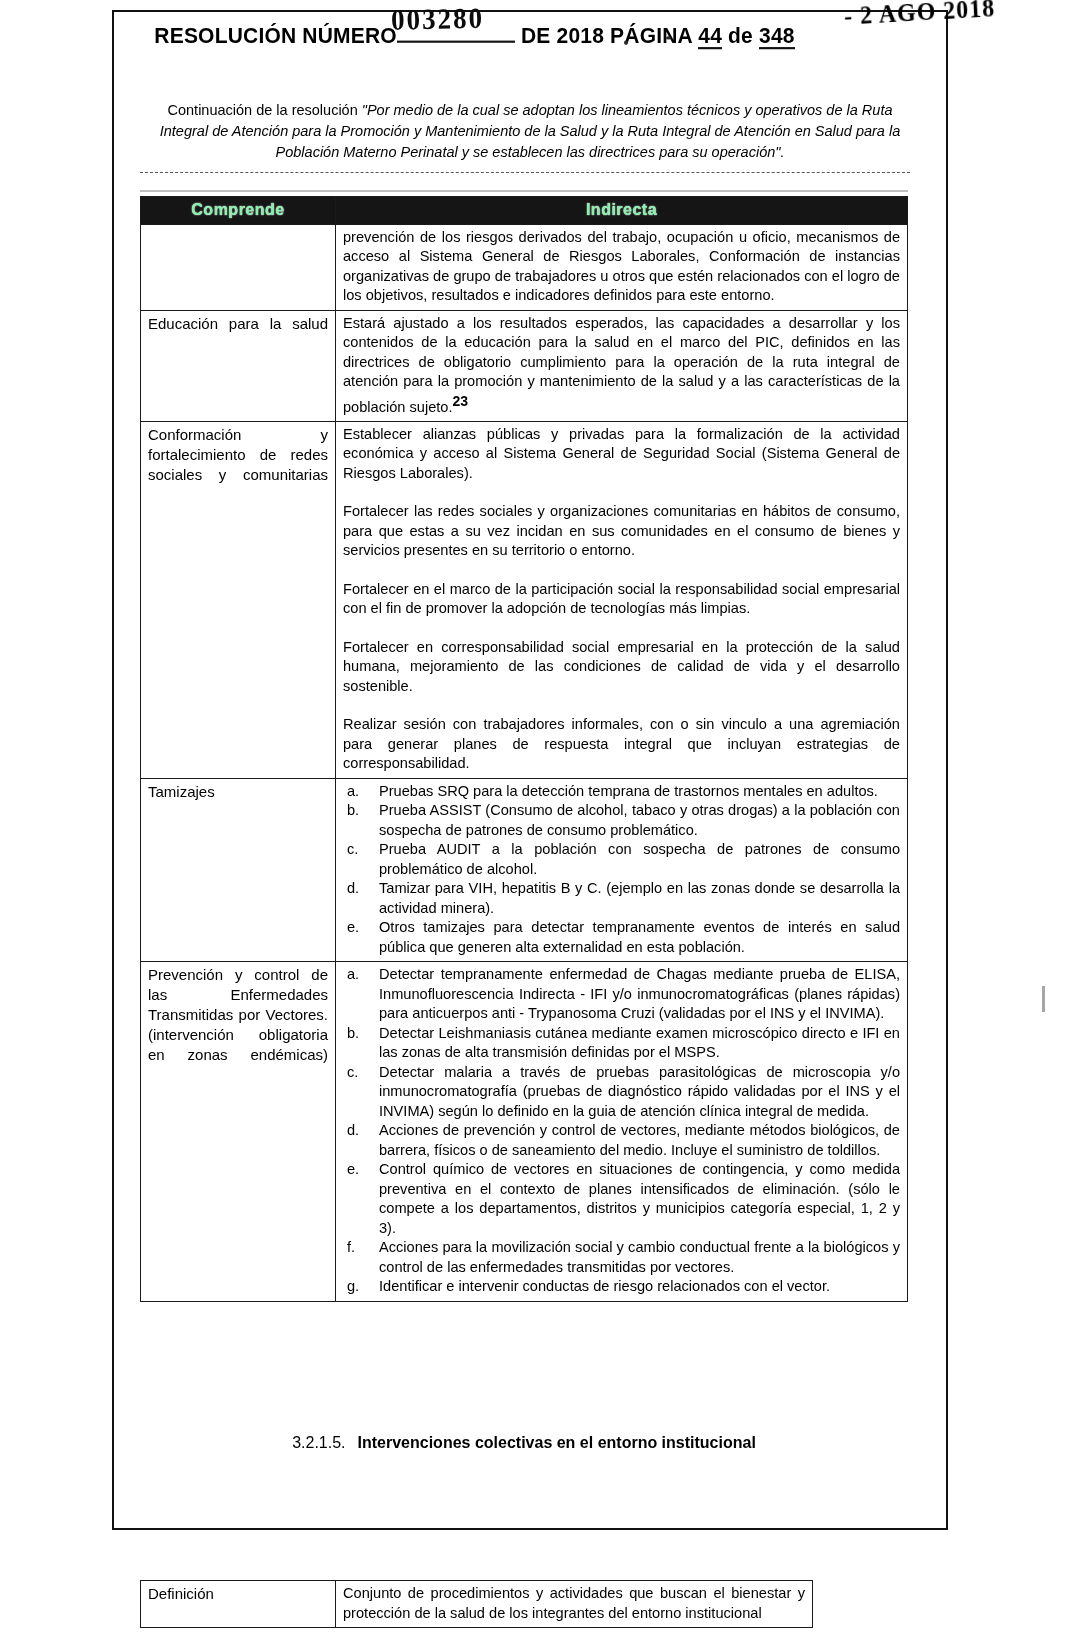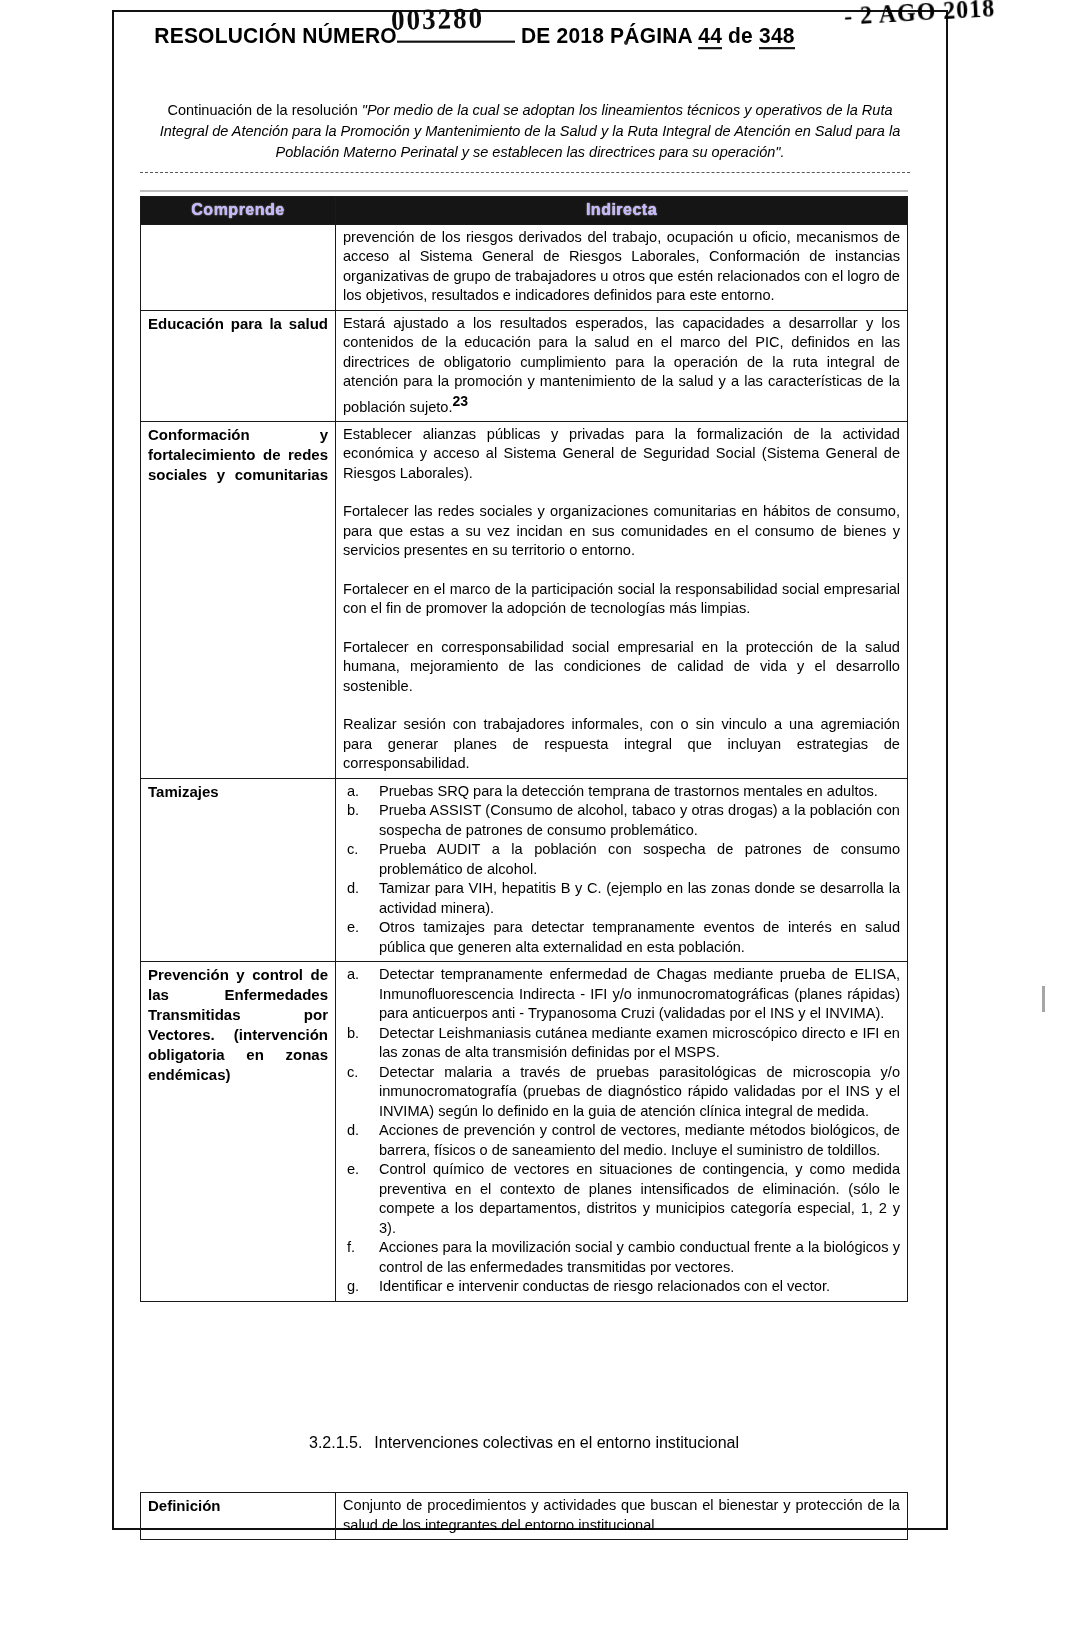--- a/index.html
+++ b/index.html
@@ -123,37 +123,37 @@
 
   .tbl-wrap-main {
     position: absolute;
     left: 140px;
     top: 196px;
     width: 768px;
   }
   .tbl-wrap-def {
     position: absolute;
     left: 140px;
-    top: 1492px;
-    width: 768px;
+    top: 1580px;
+    width: 673px;
   }
 
   thead th {
     background: #151515;
-    color: #c4b5fd;
+    color: #86efac;
     text-align: center;
     font-size: 16px;
     padding: 4px 0 5px 0;
     font-weight: bold;
     letter-spacing: .5px;
     text-shadow: 0 0 1px #fff, 0 0 2px #888;
   }
 
   td.label-cell {
-    font-weight: bold;
+    font-weight: normal;
     font-size: 15px;
     line-height: 20px;
     text-align: justify;
     text-align-last: justify;
     vertical-align: middle;
   }
   td.label-cell .nojust { text-align: left; text-align-last: left; }
 
   td.body-cell {
     text-align: justify;
@@ -187,21 +187,21 @@
   
   .sub-heading {
     position: absolute;
     left: 140px;
     top: 1434px;
     width: 768px;
     text-align: center;
     font-size: 16px;
   }
   .sub-heading .num { font-weight: normal; }
-  .sub-heading .ttl { font-weight: normal; padding-left: 12px; }
+  .sub-heading .ttl { font-weight: bold; padding-left: 12px; }
 
   
   .artifact {
     position: absolute;
     background: #000;
     opacity: .55;
   }
   .art-1 { left: 1042px; top: 986px; width: 3px; height: 26px; opacity: .35; }
   .art-2 { left: 140px; top: 190px; width: 768px; height: 2px; opacity: .25; }
 </style>

